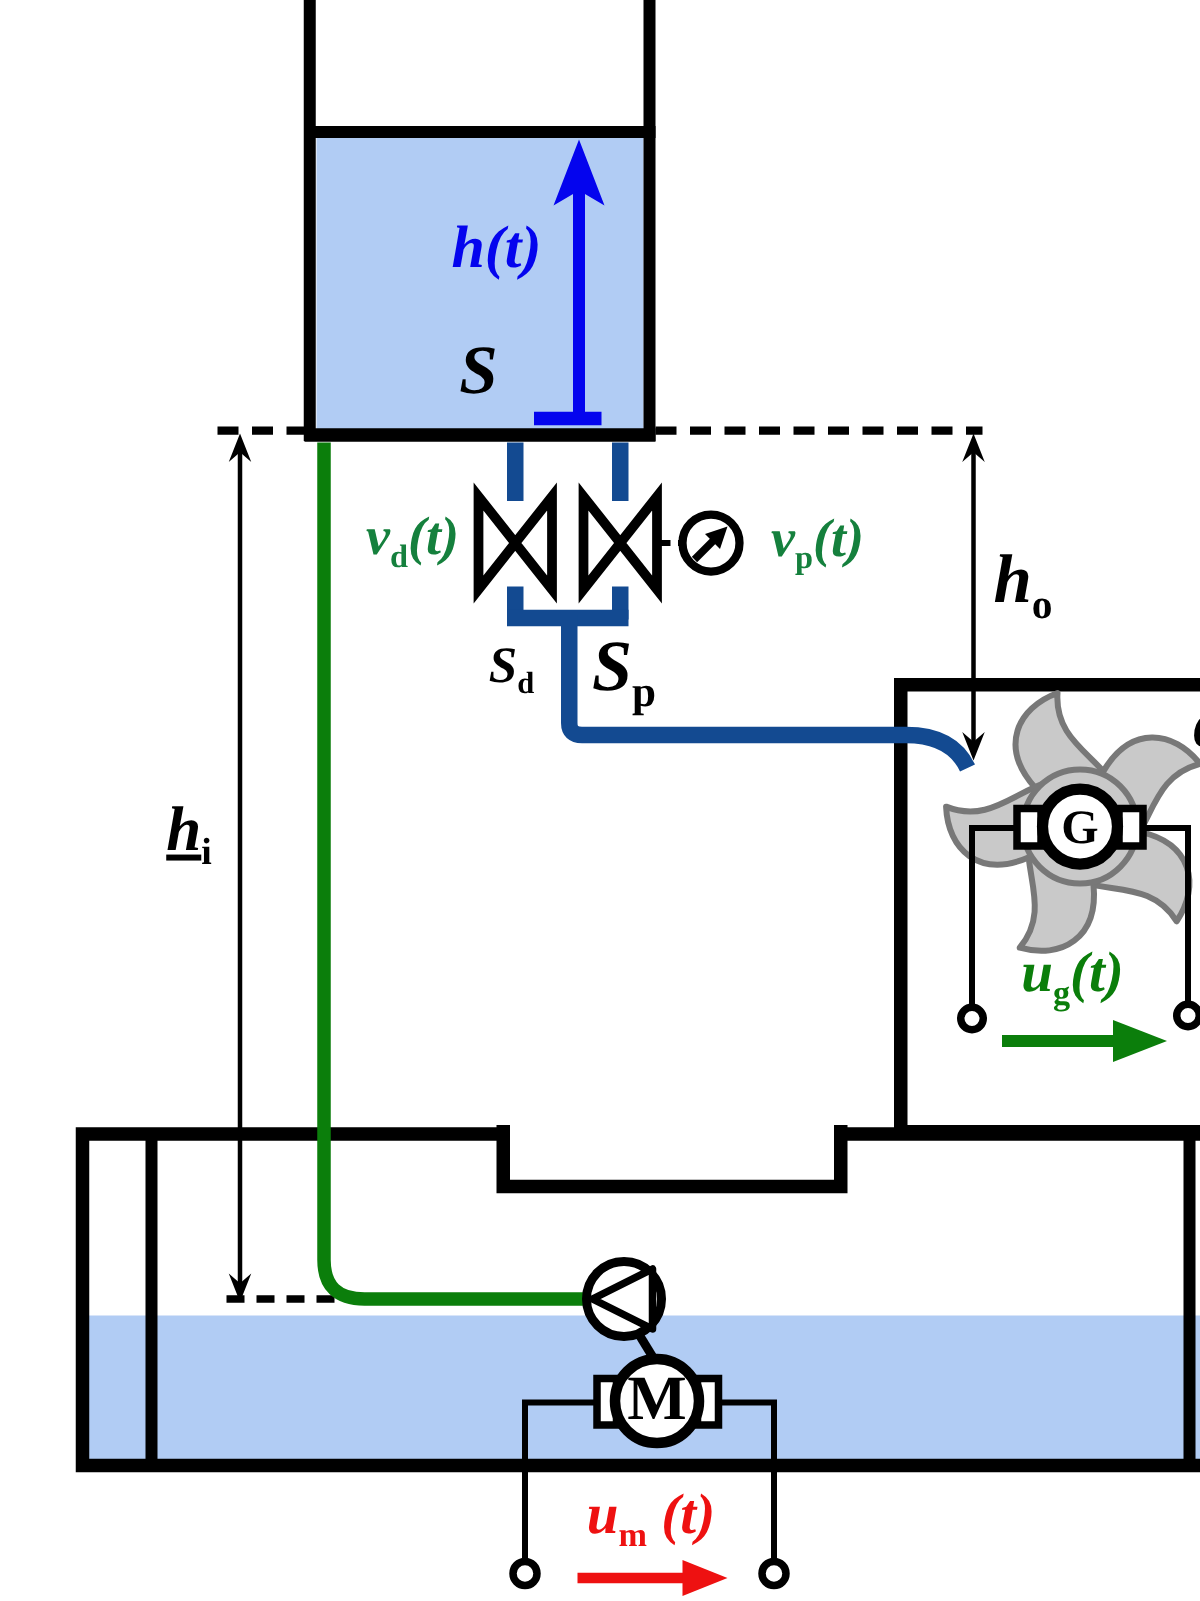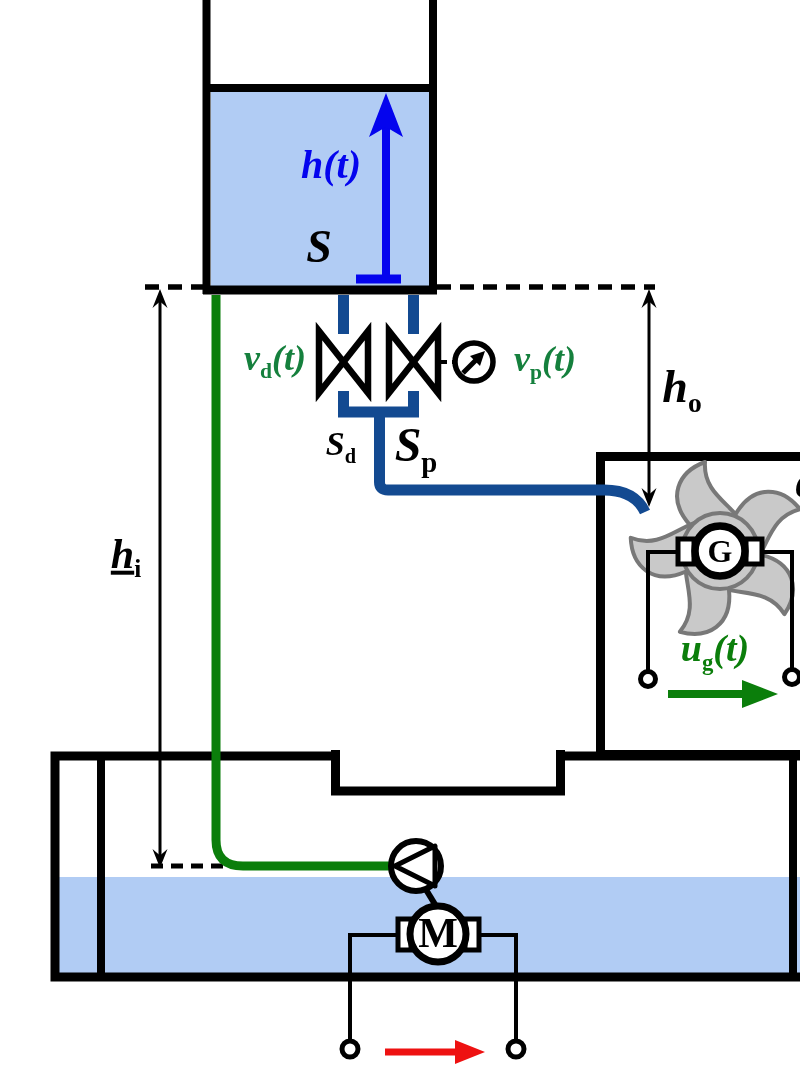--- a/index.html
+++ b/index.html
@@ -143,14 +143,15 @@
 <span class="lbl c-brown" style="left:227px;top:361px;font-size:36px;"><span>v</span><sub>d</sub><span>(t)</span></span>
 <span class="lbl c-brown" style="left:497px;top:362px;font-size:36px;font-family:Liberation Serif, serif;"><span>v</span><sub>p</sub><span>(t)</span></span>
 <span class="lbl c-black" style="left:293px;top:447px;font-size:34px;"><span>S</span><sub>d</sub></span>
 <span class="lbl c-black" style="left:368px;top:449px;font-size:48px;"><span>S</span><sub>p</sub></span>
 <span class="lbl c-black" style="left:78px;top:557px;font-size:42px;text-decoration:underline;"><span>h</span><sub>i</sub></span>
 <span class="lbl c-black" style="left:634px;top:390px;font-size:46px;"><span>h</span><sub>o</sub></span>
 <span class="lbl c-black" style="left:759px;top:482px;font-size:46px;"><span>d</span></span>
 <span class="lbl c-black upright" style="left:672px;top:551px;font-size:32px;"><span>G</span></span>
 <span class="lbl c-black upright" style="left:390px;top:933px;font-size:42px;"><span>M</span></span>
 <span class="lbl c-green" style="left:667px;top:652px;font-size:38px;"><span>u</span><sub>g</sub><span>(t)</span></span>
+<span class="lbl c-red" style="left:386px;top:1013px;font-size:38px;"><span>u</span><sub>m</sub><span> (t)</span></span>
 
 </div>
 
 </body></html>

